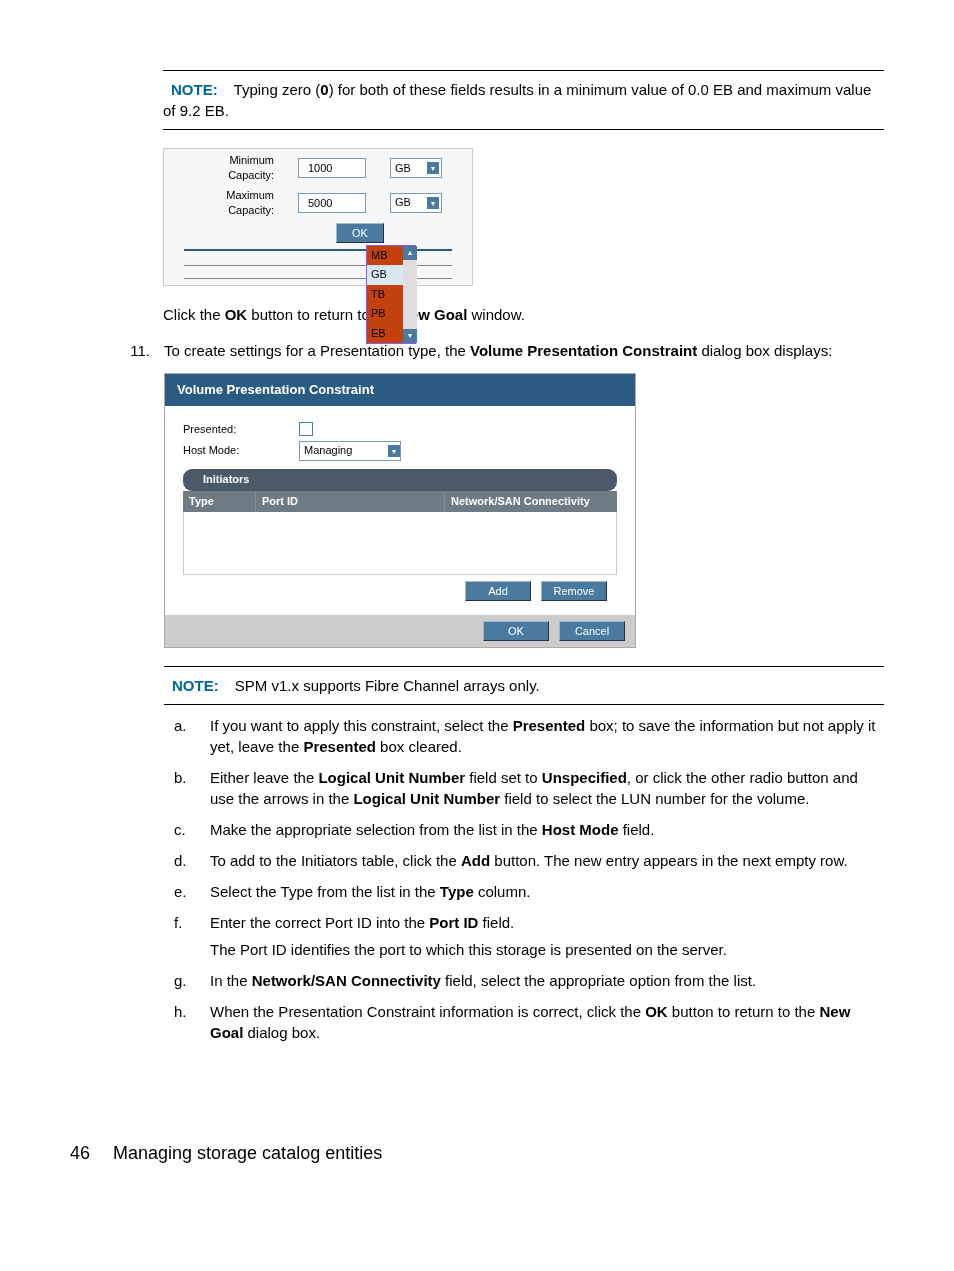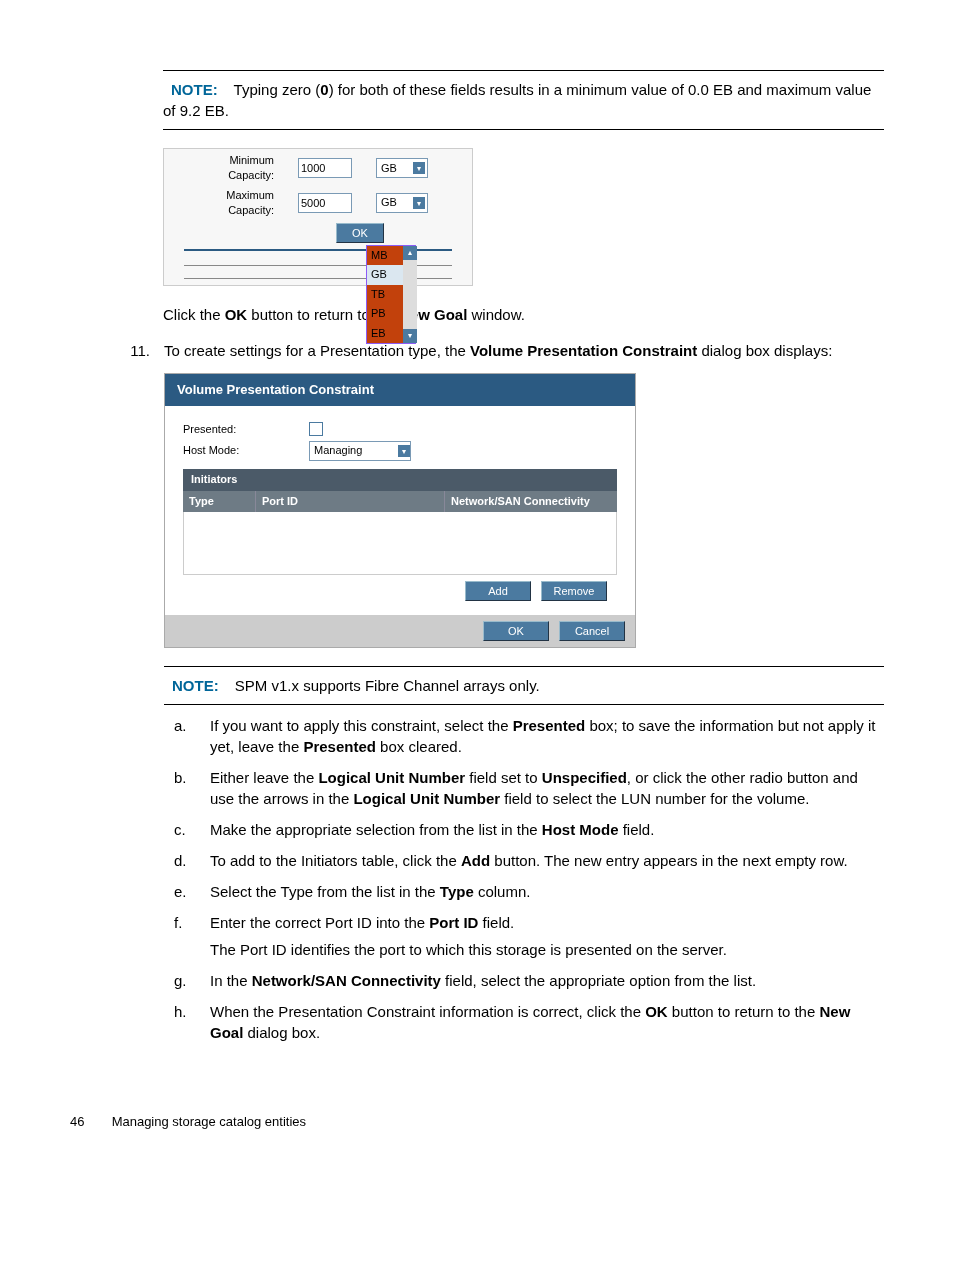--- a/index.html
+++ b/index.html
@@ -57,21 +57,21 @@
   .cap-row {
     display: flex;
     align-items: center;
     font-size: 11px;
     margin: 4px 20px;
     gap: 24px;
   }
   .cap-label { width: 90px; text-align: right; }
   .cap-input {
     width: 48px; height: 16px; font-size: 11px;
-    border: 1px solid #7a9ab5; padding: 1px 2px;
+    border: 1px solid #7a9ab5; padding: 1px 9px;
   }
   .cap-select {
     width: 44px; height: 18px; border: 1px solid #7a9ab5;
     display: flex; align-items: center; justify-content: space-between;
     font-size: 11px; padding: 0 2px 0 4px; background: #fff;
   }
   .dd-arrow {
     width: 12px; height: 12px; background: #4b7aa0;
     display: inline-flex; align-items: center; justify-content: center;
     color: #fff; font-size: 8px;
@@ -114,21 +114,21 @@
   }
   .figure2 .win-hdr2 {
     background: #2b5a82; color: #fff; font-weight: bold;
     font-size: 13px; padding: 7px 12px;
   }
   .figure2 .inner {
     background: #fff; margin: 0; padding: 12px 18px 8px 18px;
   }
   .frow {
     display: flex; align-items: center; font-size: 11px; margin: 4px 0;
-    gap: 26px;
+    gap: 16px;
   }
   .flabel { width: 100px; }
   .chk {
     width: 12px; height: 12px; border: 1px solid #4b7aa0; background: #fff;
   }
   .radio-outer {
     width: 11px; height: 11px; border: 1px solid #555; border-radius: 50%;
     display: inline-flex; align-items: center; justify-content: center; margin-right: 3px;
   }
   .radio-inner { width: 5px; height: 5px; border-radius: 50%; background: #333; }
@@ -142,21 +142,21 @@
     font-size: 6px; height: 8px; width: 12px; text-align: center;
     background: #e0e0e0; line-height: 8px;
   }
   .sel2 {
     width: 96px; height: 18px; border: 1px solid #7a9ab5; background: #fff;
     display: flex; align-items: center; justify-content: space-between;
     font-size: 11px; padding-left: 4px;
   }
   .initiators-bar {
     background: #4b5a68; color: #fff; font-size: 11px; font-weight: bold;
-    padding: 3px 8px; margin-top: 8px;
+    padding: 3px 20px; margin-top: 8px; border-radius: 9px;
   }
   .tbl-hdr {
     background: #6e7b85; color: #fff; font-size: 11px; font-weight: bold;
     display: flex;
   }
   .tbl-hdr .c1 { width: 60px; padding: 3px 6px; border-right: 1px solid #889;}
   .tbl-hdr .c2 { flex: 1; padding: 3px 6px; border-right: 1px solid #889;}
   .tbl-hdr .c3 { width: 160px; padding: 3px 6px; }
   .tbl-body {
     background: #fff; height: 62px; border: 1px solid #ccc; border-top: none;
@@ -166,21 +166,21 @@
     padding: 6px 10px;
   }
   .btn-row.shaded { background: #ccc; }
   .btn {
     background: #4b7aa0; color: #fff; font-size: 11px;
     border-top: 1px solid #9bc; border-left: 1px solid #9bc;
     border-bottom: 1px solid #234; border-right: 1px solid #234;
     width: 64px; height: 18px; text-align: center; line-height: 18px;
   }
   .footer {
-    position: relative; margin-top: 60px; font-size: 13px;
+    position: relative; margin-top: 88px; font-size: 18px;
   }
   .footer .pn { display: inline-block; width: 38px; }
   hr.sep { border: none; border-top: 1px solid #888; margin: 2px 0; }
 </style>
 </head>
 <body>
 
 <div class="note-box">
   <span class="note-label">NOTE:</span>
   <span>

